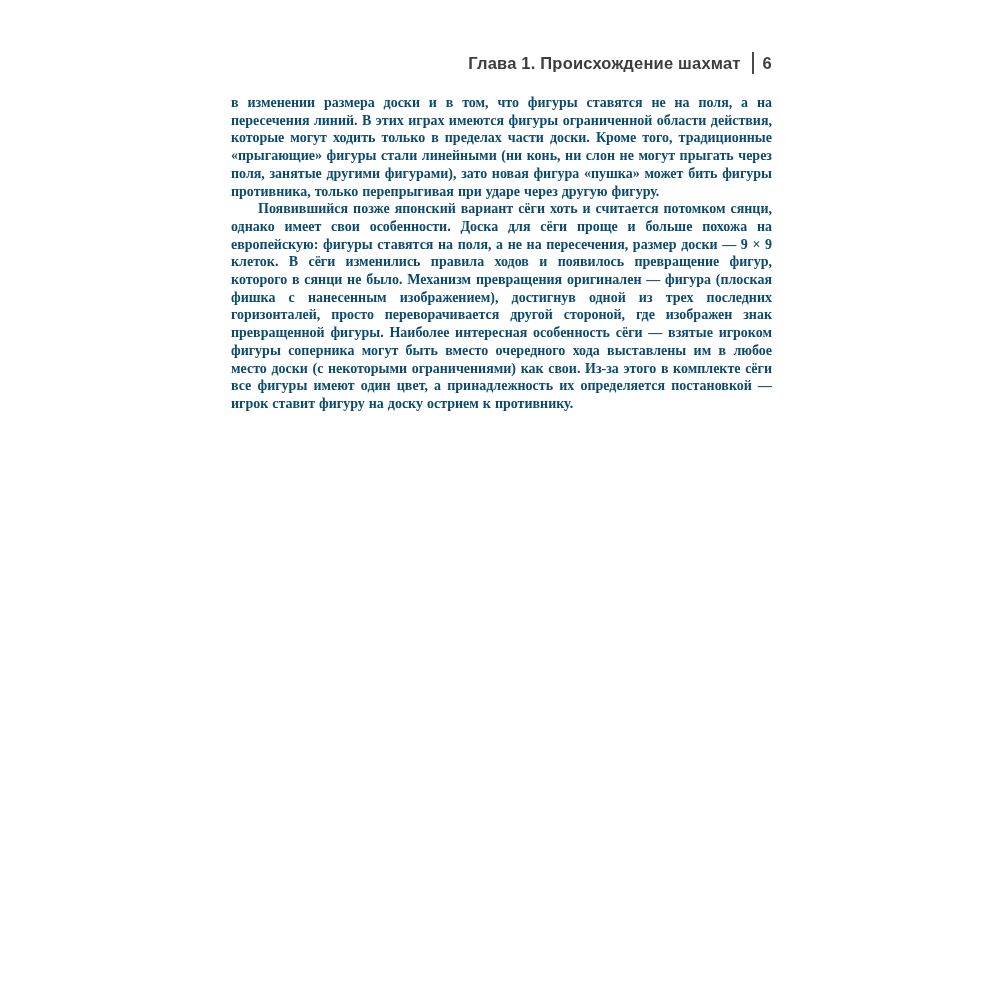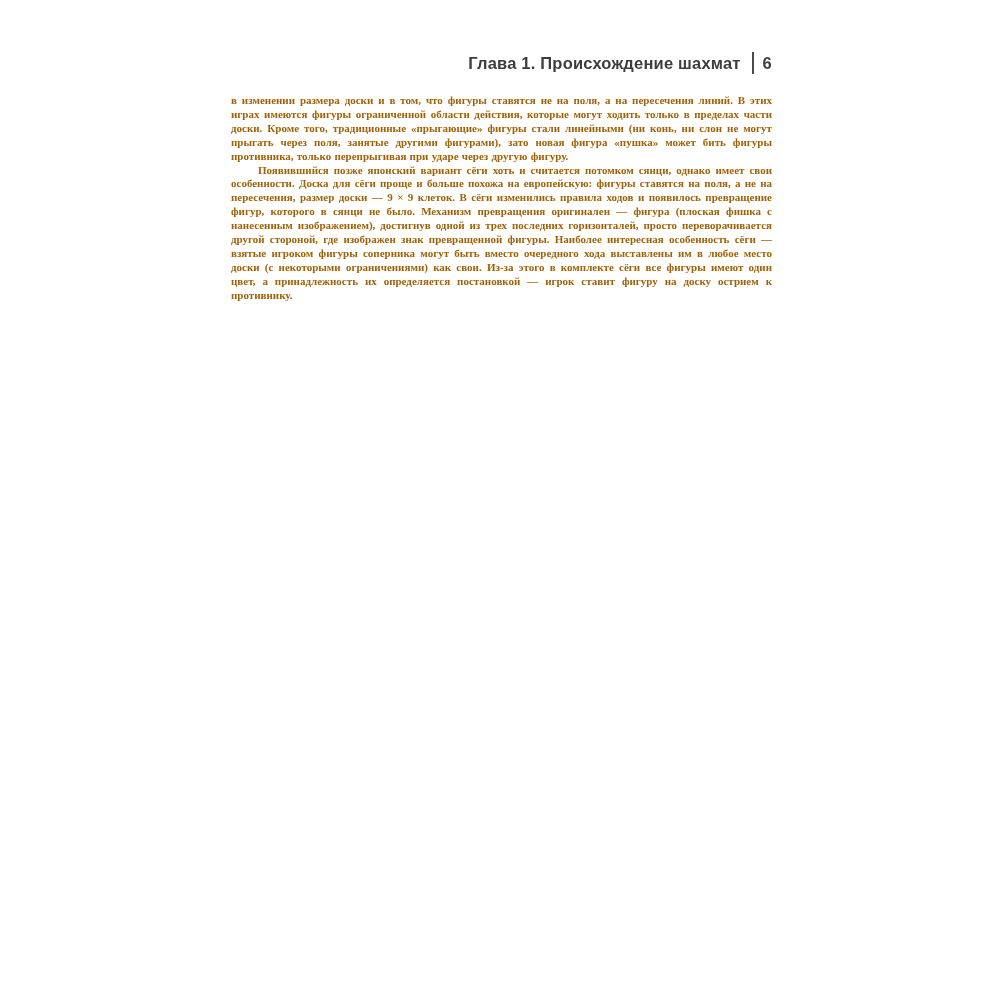--- a/index.html
+++ b/index.html
@@ -33,23 +33,23 @@
   }
   .header-divider {
     width: 2px;
     height: 22px;
     background: #4a4a4a;
     margin: 0 9px 0 11px;
   }
   .body-text p {
     font-family: "Liberation Serif", "DejaVu Serif", serif;
     font-weight: 700;
-    font-size: 11px;
+    font-size: 14px;
     line-height: 1.265;
-    color: #a16207;
+    color: #0c4a6e;
     text-align: justify;
     margin: 0;
     hyphens: auto;
     -webkit-hyphens: auto;
     word-spacing: 0.5px;
   }
   .body-text p.indent {
     text-indent: 27px;
   }
 </style>

